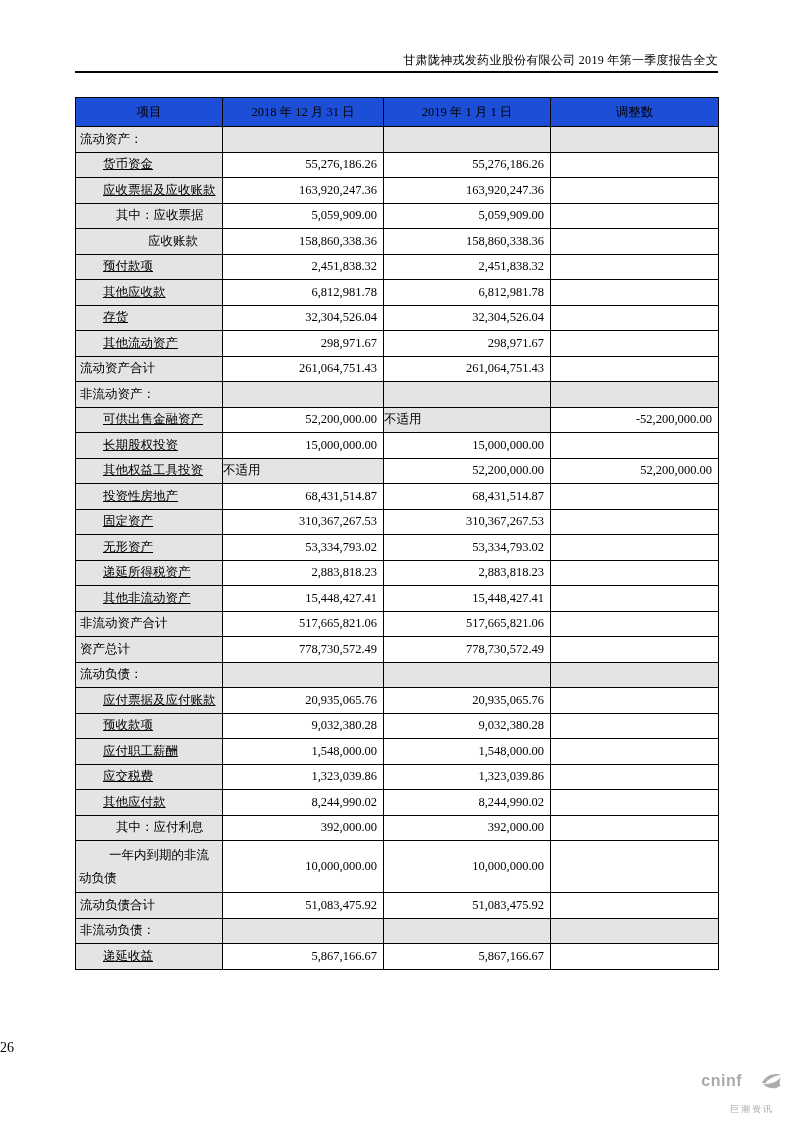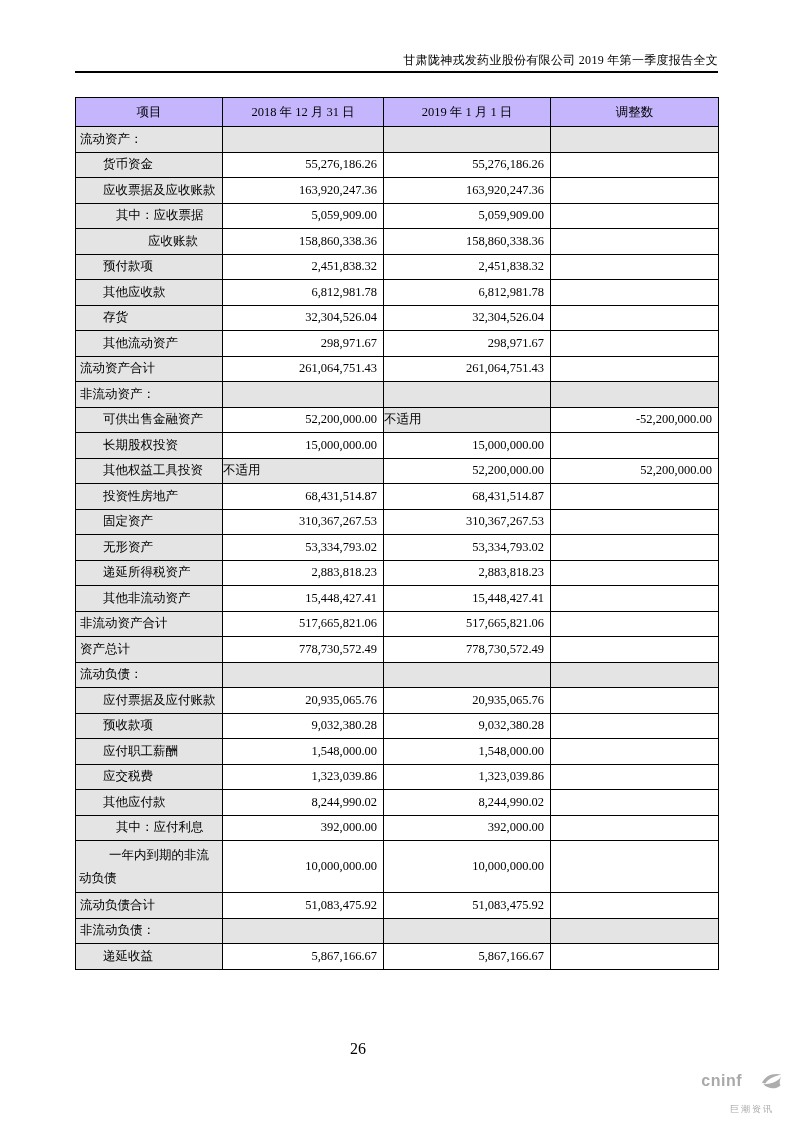--- a/index.html
+++ b/index.html
@@ -40,53 +40,53 @@
   }
   table.bs th, table.bs td {
     border: 1px solid #000;
     font-size: 12.5px;
     font-weight: normal;
     vertical-align: middle;
     overflow: hidden;
   }
   table.bs th {
     height: 29px;
-    background: #c4b5fd;
+    background: #1d4ed8;
     text-align: center;
   }
   table.bs td { height: 25.5px; }
   td.label {
     background: #e4e4e4;
     text-align: left;
     padding-right: 2px;
   }
   td.ind0 { text-indent: 4px; }
-  td.ind1 { text-indent: 27px; }
+  td.ind1 { text-indent: 27px; text-decoration: underline; }
   td.ind2 { text-indent: 40px; }
   td.ind3 { text-indent: 72px; }
   td.num {
     text-align: right;
     padding-right: 6px;
     background: #ffffff;
   }
   td.na {
     text-align: left;
     padding-right: 0;
     background: #e4e4e4;
   }
   tr.section td { background: #e4e4e4; }
   tr.tall td { height: 52px; }
   tr.tall td.label { text-indent: 30px; line-height: 23px; padding-left: 3px; }
   .page-number {
     position: absolute;
     top: 1040px;
     left: 0;
     width: 716px;
-    text-align: center;
-    font-size: 16px;
+    text-align: left;
+    font-size: 14px;
   }
   .cninfo {
     position: absolute;
     top: 1073px;
     right: 3px;
     width: 100px;
     color: #a9a9a9;
     text-align: right;
   }
   .cninfo-row {

